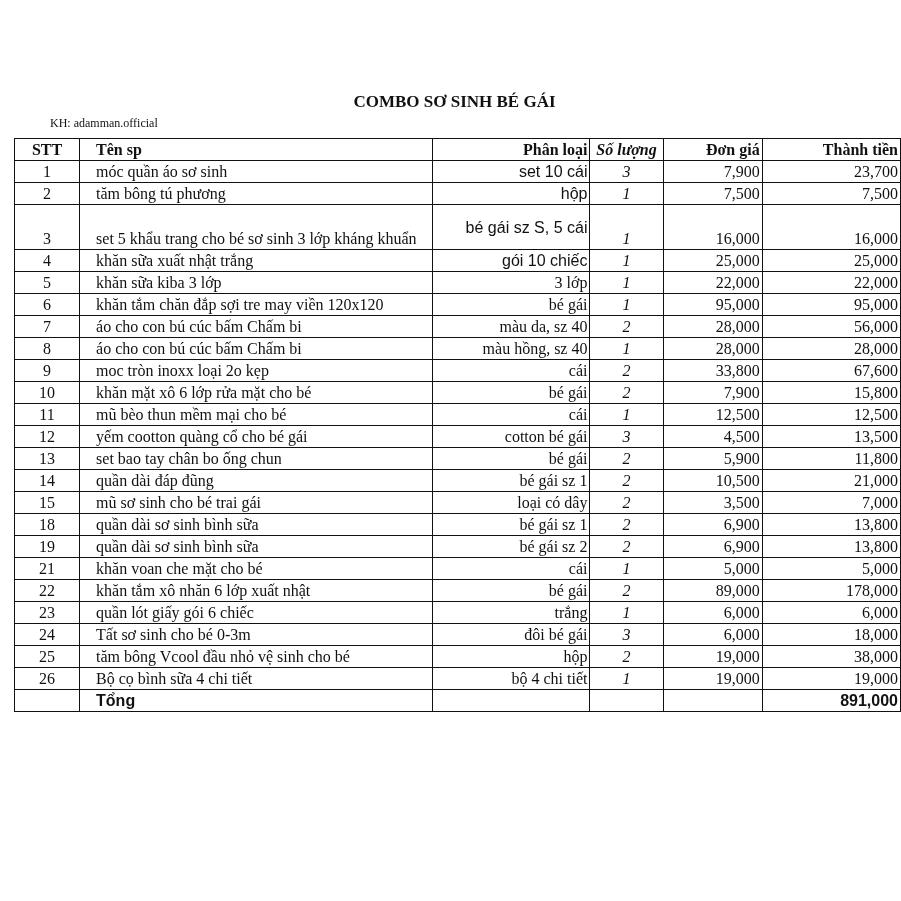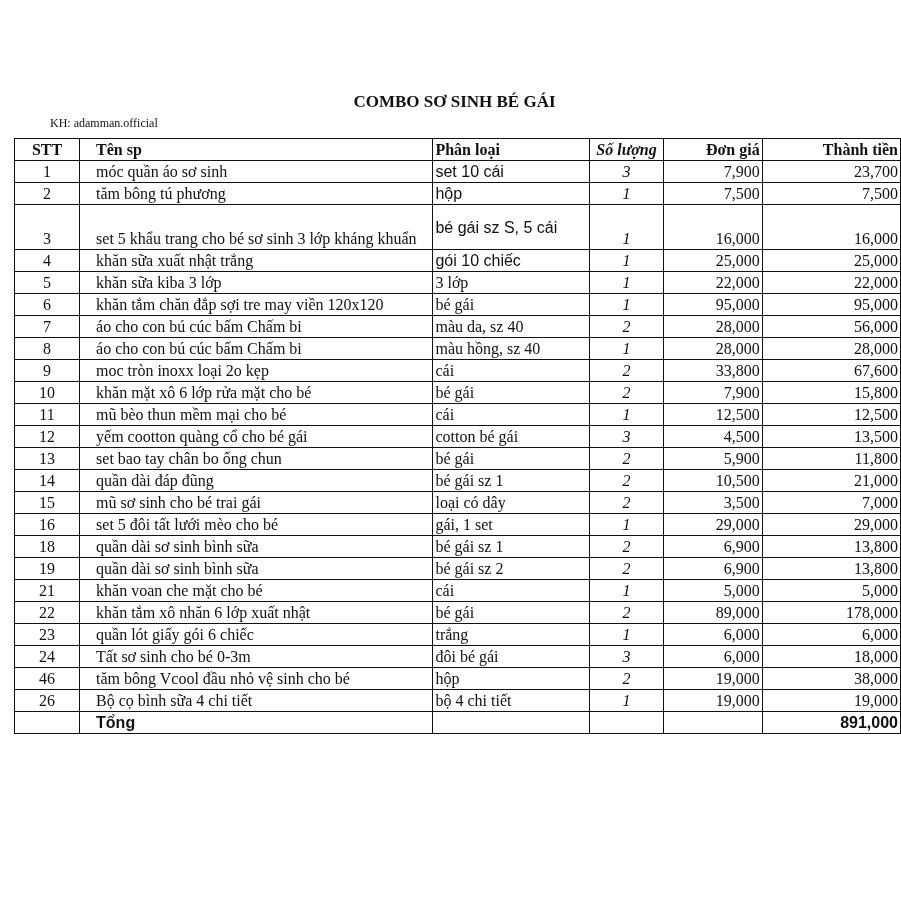--- a/index.html
+++ b/index.html
@@ -4,21 +4,21 @@
 <style>
   html, body { margin:0; padding:0; background:#ffffff; }
   body { width:901px; height:901px; position:relative; overflow:hidden; font-family:"Liberation Serif", serif; color:#111; }
   .title { position:absolute; left:0; width:901px; top:92px; text-align:center; font-weight:bold; font-size:17px; padding-left:8px; box-sizing:border-box; }
   .customer { position:absolute; left:18px; top:116px; font-size:12px;margin-left:32px; }
   table { position:absolute; left:14px; top:138px; border-collapse:collapse; table-layout:fixed; }
   td, th { border:1.5px solid #111; padding:0 2px; height:21px; font-size:16px; line-height:21px; white-space:nowrap; overflow:hidden; font-weight:normal; }
   th { font-weight:bold; }
   .c-stt { width:63px; text-align:center; }
   .c-name { width:339px; text-align:left; padding-left:16px; }
-  .c-type { width:155px; text-align:left; }
+  .c-type { width:155px; text-align:right; }
   .c-qty { width:69px; text-align:center;font-style:italic; }
   .c-price { width:87px; text-align:right;padding-left:12px; }
   .c-total { width:139px; text-align:right; }
   .sans { font-family:"Liberation Sans", sans-serif; }
   tr.tall td { height:44px; }
   tr.tall td.c-name { white-space:normal; line-height:21px; vertical-align:bottom; }
   tr.tall td.c-stt, tr.tall td.c-qty, tr.tall td.c-price, tr.tall td.c-total { vertical-align:bottom; }
   tr.tall td.c-type { vertical-align:middle; }
   .bold { font-weight:bold; }
 </style>
@@ -154,28 +154,20 @@
       </tr>
       <tr>
         <td class="c-stt">15</td>
         <td class="c-name">mũ sơ sinh cho bé trai gái</td>
         <td class="c-type">loại có dây</td>
         <td class="c-qty">2</td>
         <td class="c-price">3,500</td>
         <td class="c-total">7,000</td>
       </tr>
       <tr>
-        <td class="c-stt">16</td>
-        <td class="c-name">set 5 đôi tất lưới mèo cho bé</td>
-        <td class="c-type">gái, 1 set</td>
-        <td class="c-qty">1</td>
-        <td class="c-price">29,000</td>
-        <td class="c-total">29,000</td>
-      </tr>
-      <tr>
         <td class="c-stt">18</td>
         <td class="c-name">quần dài sơ sinh bình sữa</td>
         <td class="c-type">bé gái sz 1</td>
         <td class="c-qty">2</td>
         <td class="c-price">6,900</td>
         <td class="c-total">13,800</td>
       </tr>
       <tr>
         <td class="c-stt">19</td>
         <td class="c-name">quần dài sơ sinh bình sữa</td>
@@ -210,21 +202,21 @@
       </tr>
       <tr>
         <td class="c-stt">24</td>
         <td class="c-name">Tất sơ sinh cho bé 0-3m</td>
         <td class="c-type">đôi bé gái</td>
         <td class="c-qty">3</td>
         <td class="c-price">6,000</td>
         <td class="c-total">18,000</td>
       </tr>
       <tr>
-        <td class="c-stt">46</td>
+        <td class="c-stt">25</td>
         <td class="c-name">tăm bông Vcool đầu nhỏ vệ sinh cho bé</td>
         <td class="c-type">hộp</td>
         <td class="c-qty">2</td>
         <td class="c-price">19,000</td>
         <td class="c-total">38,000</td>
       </tr>
       <tr>
         <td class="c-stt">26</td>
         <td class="c-name">Bộ cọ bình sữa 4 chi tiết</td>
         <td class="c-type">bộ 4 chi tiết</td>

